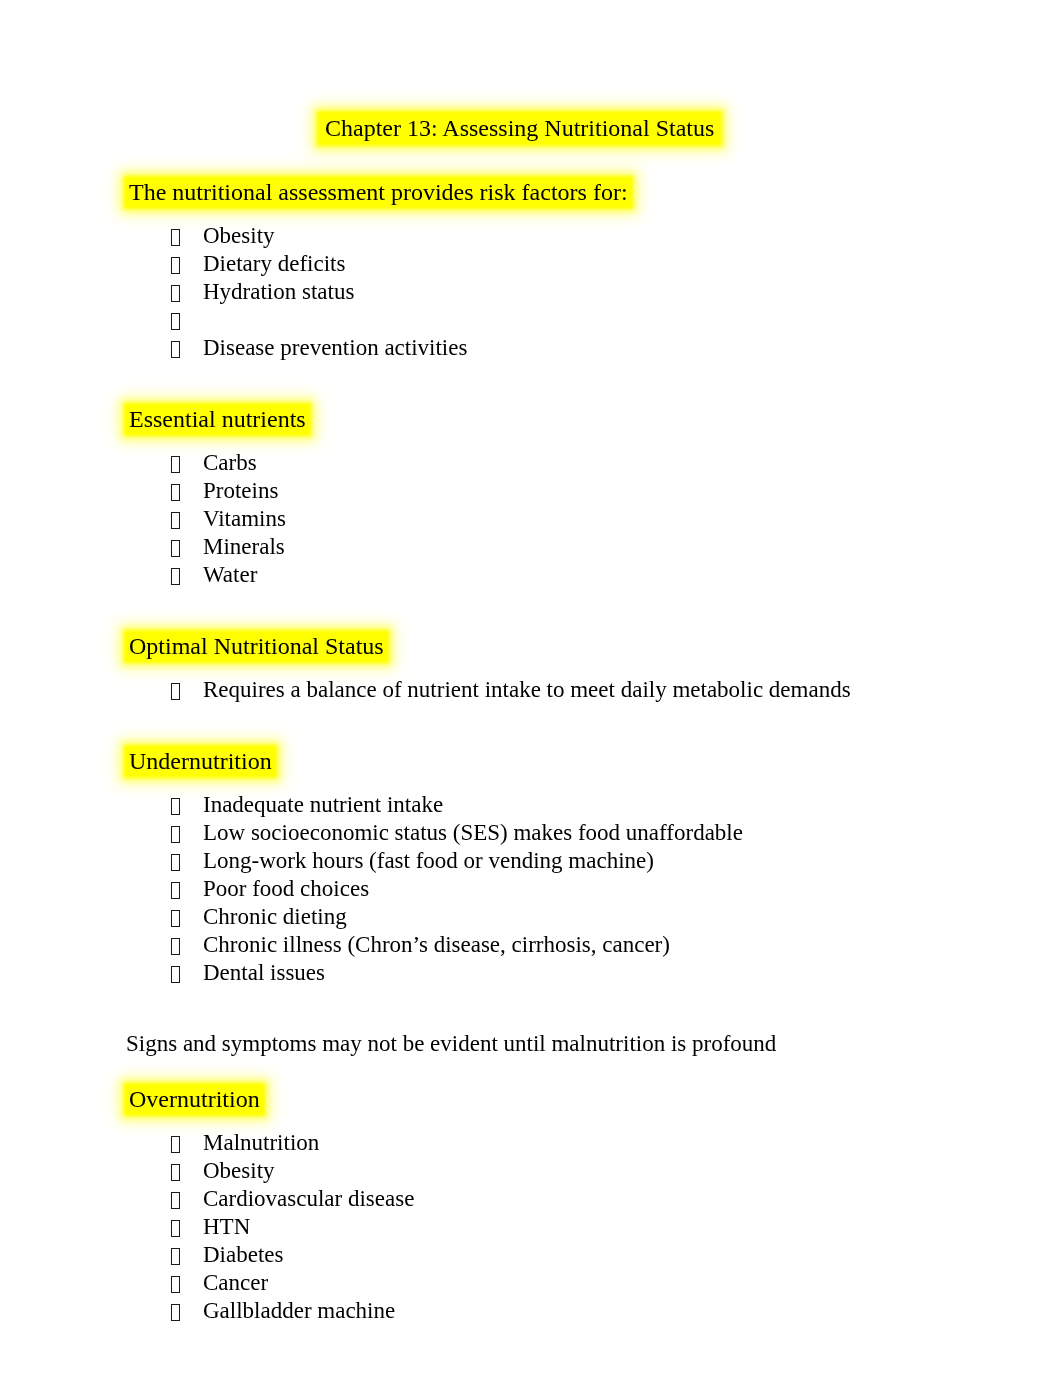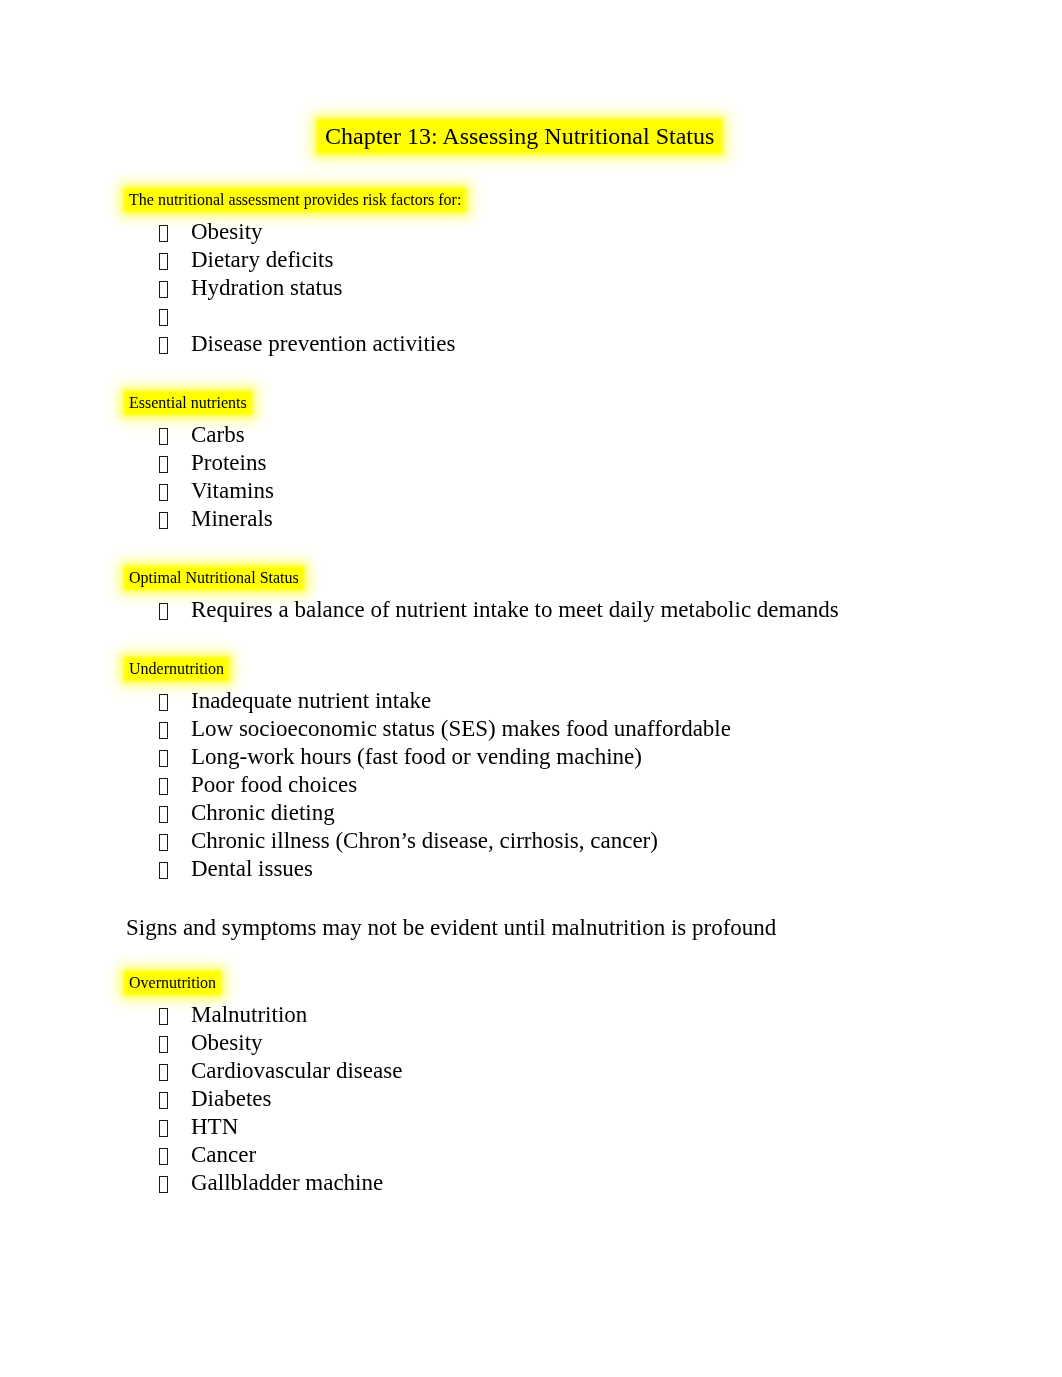--- a/index.html
+++ b/index.html
@@ -18,21 +18,21 @@
     height: 1377px;
     background: #ffffff;
     overflow: hidden;
     box-sizing: border-box;
   }
 
   
   .doc {
     position: absolute;
     left: 126px;
-    top: 114px;
+    top: 106px;
     width: 800px;
   }
 
   
   .hl {
     background-color: #ffff00;
     box-shadow:
       0 0 3px 2px rgba(255,255,0,0.95),
       0 0 8px 5px rgba(255,255,0,0.55),
       0 0 15px 9px rgba(255,255,0,0.25);
@@ -46,37 +46,37 @@
     height: 44px;
     line-height: 44px;
     padding-left: 193px;
     font-size: 24px;
     white-space: nowrap;
   }
   .title-row .hl { padding: 2px 6px 3px 6px; }
 
   
   .heading {
-    font-size: 16px;
+    font-size: 24px;
     line-height: 28px;
     white-space: nowrap;
   }
   .heading .hl { padding: 1px 3px 2px 3px; }
 
   
   .para {
     font-size: 23px;
     line-height: 28px;
     white-space: nowrap;
   }
 
   
   ul.blist {
     list-style: none;
-    margin: 4px;
+    margin: 16px;
     padding: 0;
   }
   ul.blist li {
     font-size: 23px;
     line-height: 28px;
     white-space: nowrap;
     padding-left: 29px; 
     position: relative;
   }
   
@@ -140,20 +140,23 @@
       </li>
       <li>
         <span class="boxglyph"></span><span class="bullet-text">Proteins</span>
       </li>
       <li>
         <span class="boxglyph"></span><span class="bullet-text">Vitamins</span>
       </li>
       <li>
         <span class="boxglyph"></span><span class="bullet-text">Minerals</span>
       </li>
+      <li>
+        <span class="boxglyph"></span><span class="bullet-text">Water</span>
+      </li>
     </ul>
 
     <div class="gap-md"></div>
 
     <div class="heading">
       <span class="hl">Optimal Nutritional Status</span>
     </div>
     <ul class="blist">
       <li>
         <span class="boxglyph"></span><span class="bullet-text">Requires a balance of nutrient intake to meet daily metabolic demands</span>
@@ -202,24 +205,24 @@
       <li>
         <span class="boxglyph"></span><span class="bullet-text">Malnutrition</span>
       </li>
       <li>
         <span class="boxglyph"></span><span class="bullet-text">Obesity</span>
       </li>
       <li>
         <span class="boxglyph"></span><span class="bullet-text">Cardiovascular disease</span>
       </li>
       <li>
+        <span class="boxglyph"></span><span class="bullet-text">HTN</span>
+      </li>
+      <li>
         <span class="boxglyph"></span><span class="bullet-text">Diabetes</span>
-      </li>
-      <li>
-        <span class="boxglyph"></span><span class="bullet-text">HTN</span>
       </li>
       <li>
         <span class="boxglyph"></span><span class="bullet-text">Cancer</span>
       </li>
       <li>
         <span class="boxglyph"></span><span class="bullet-text">Gallbladder machine</span>
       </li>
     </ul>
 
   </div>

